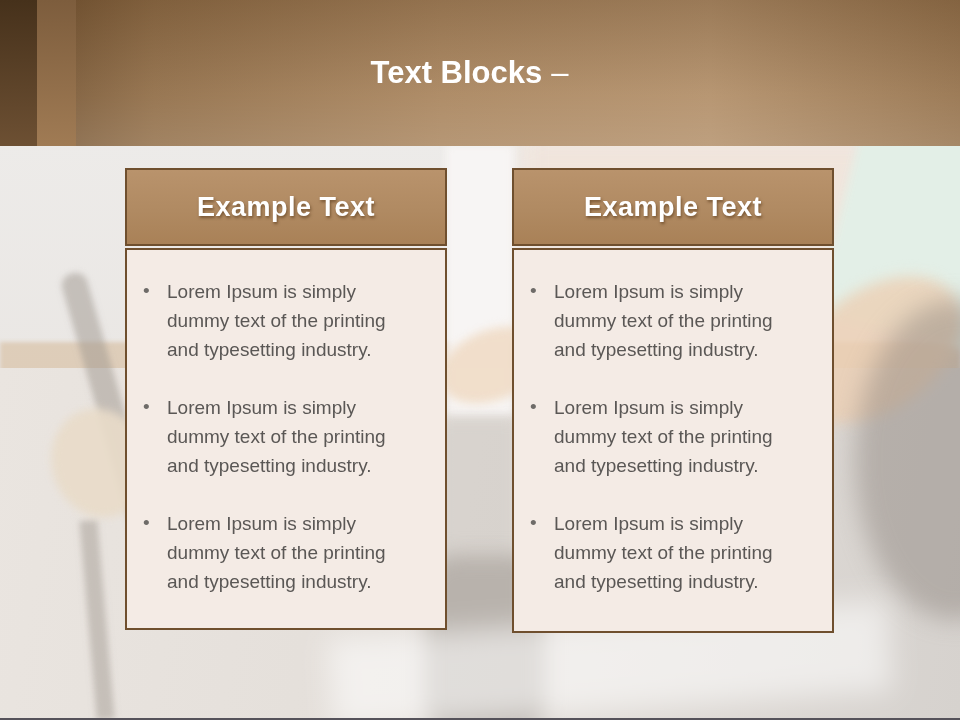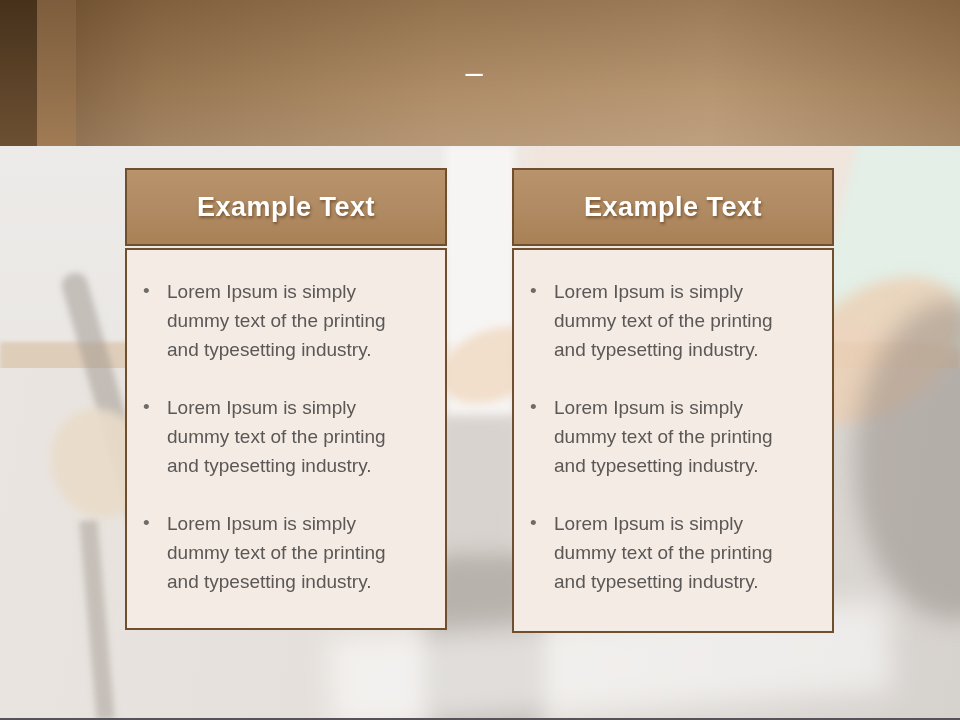--- a/index.html
+++ b/index.html
@@ -92,20 +92,21 @@
     <div class="ph shoe"></div>
     <div class="ph sil-bottom"></div>
     <div class="ph floor-glow"></div>
     <div class="ph bottom-edge"></div>
   </div>
 
   <div class="top-band">
     <div class="stripe-dark"></div>
     <div class="stripe-mid"></div>
     <div class="title-wrap">
+      <span class="title-emphasis">Text Blocks</span>
       <span class="title-sep">–</span>
     </div>
   </div>
 
   <div class="card card--left">
     <div class="card-header">
       <span class="card-header-label">Example Text</span>
     </div>
     <div class="card-body">
       <ul class="bullet-list">

